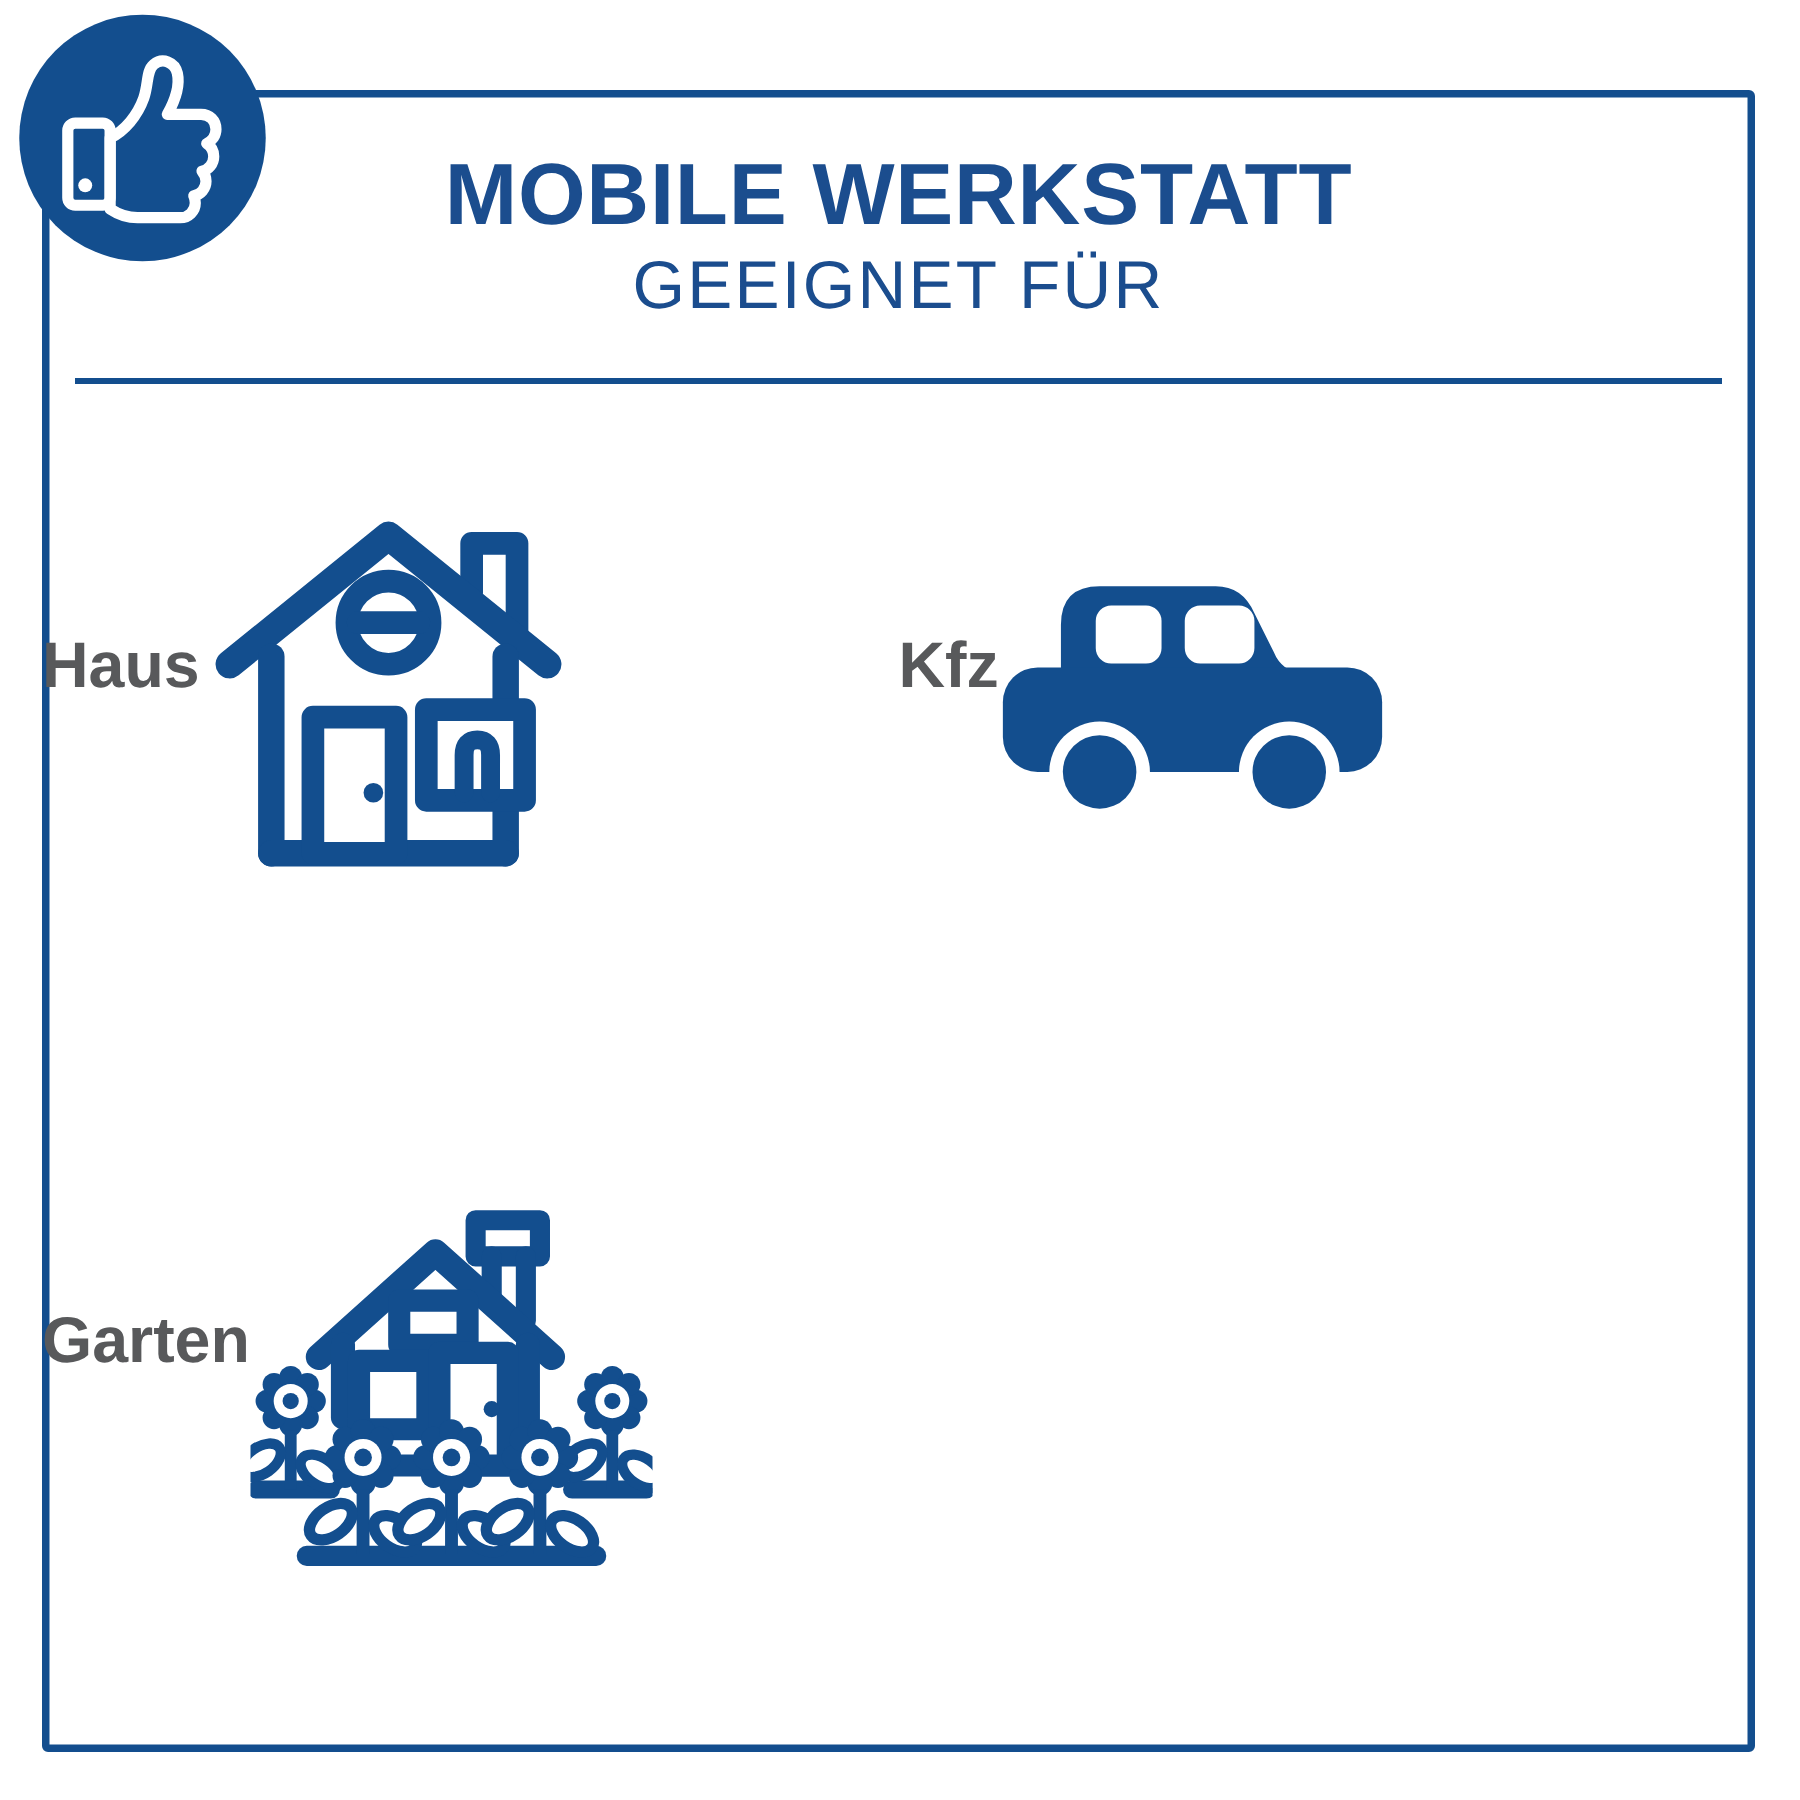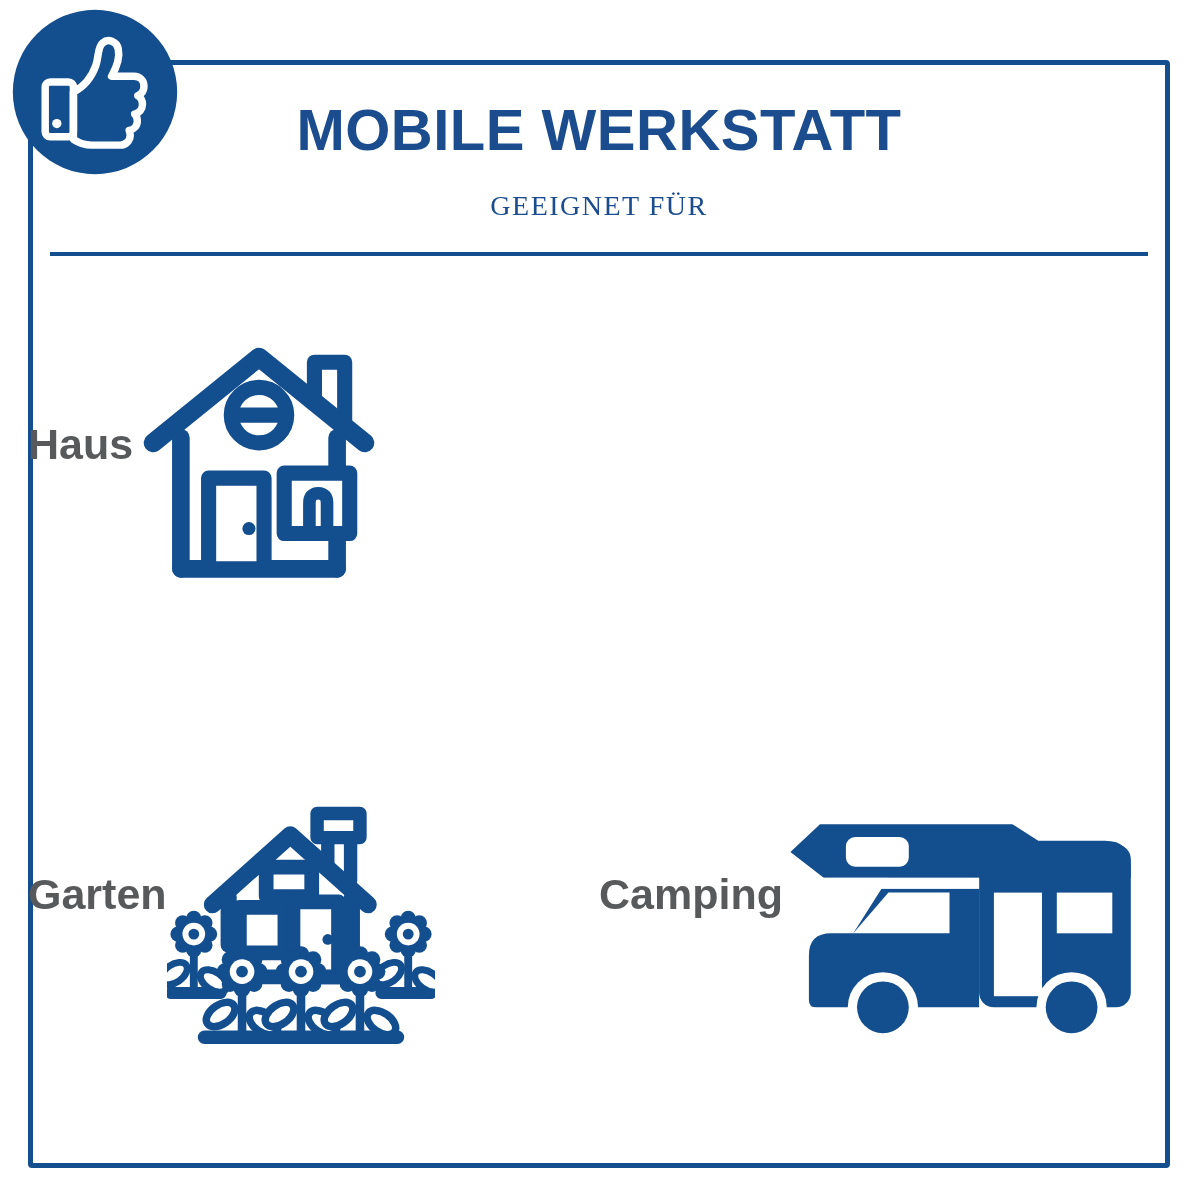--- a/index.html
+++ b/index.html
@@ -7,21 +7,21 @@
     position:relative; width:1200px; height:1200px; background:#ffffff;
     font-family:"Liberation Sans", sans-serif; overflow:hidden;border-radius:31px;
   }
   .frame {
     position:absolute; left:28px; top:60px; width:1142px; height:1108px;
     border:5px solid #134e8e; border-radius:4px; box-sizing:border-box;
   }
   .badge { position:absolute; left:12px; top:9px; width:166px; height:166px; }
   .header { position:absolute; left:28px; top:98px; width:1142px; text-align:center; color:#1b4d8e; }
   .title { font-size:58px; font-weight:bold; line-height:64px; letter-spacing:0.5px; }
-  .subtitle { font-size:28px; font-weight:normal; line-height:48px; letter-spacing:1.5px; margin-top:20px;font-family:Liberation Serif, serif; }
+  .subtitle { font-size:45px; font-weight:normal; line-height:48px; letter-spacing:1.5px; margin-top:4px; }
   .separator { position:absolute; left:50px; top:252px; width:1098px; height:4px; background:#134e8e; }
   .row { position:absolute; display:flex; left:28px; width:1142px; }
   .row1 { top:297px; }
   .row2 { top:734px;align-items:flex-end; }
   .cell { flex:1; display:flex; flex-direction:row; align-items:center; }
   .label { font-size:43px; font-weight:bold; color:#58595b; line-height:50px; }
   .iconbox { display:flex; align-items:center; justify-content:center; }
   .row1 .iconbox { margin-top:38px; height:256px; }
   .row2 .iconbox { margin-top:48px; height:272px; }
 </style>
@@ -66,20 +66,37 @@
             <rect x="30" y="56" width="22" height="36" stroke-width="6" fill="#ffffff"></rect>
             <rect x="60" y="54" width="26" height="24" stroke-width="6" fill="#ffffff"></rect>
             <path d="M70 76 V66 Q70 62 73.5 62 Q77 62 77 66 V76" stroke-width="5"></path>
           </g>
           <circle cx="46" cy="76" r="2.6" fill="#134e8e"></circle>
         </svg>
       </div>
     </div>
 
 
+    <div class="cell">
+      <div class="label">Kfz</div>
+      <div class="iconbox">
+        <svg viewBox="0 0 100 62" width="258" height="160">
+          <g fill="#134e8e">
+            <path d="M16 26 V13 Q16 3 26 3 H56 Q63 3 66 10 L71 20 Q73 25 79 26 Z"></path>
+            <rect x="1" y="24" width="98" height="27" rx="9"></rect>
+          </g>
+          <rect x="25" y="8" width="17" height="15" rx="4" fill="#ffffff"></rect>
+          <rect x="48" y="8" width="18" height="15" rx="4" fill="#ffffff"></rect>
+          <circle cx="26" cy="51" r="13" fill="#ffffff"></circle>
+          <circle cx="75" cy="51" r="13" fill="#ffffff"></circle>
+          <circle cx="26" cy="51" r="9.5" fill="#134e8e"></circle>
+          <circle cx="75" cy="51" r="9.5" fill="#134e8e"></circle>
+        </svg>
+      </div>
+    </div>
   </div>
 
   <div class="row row2">
 
     <div class="cell">
       <div class="label">Garten</div>
       <div class="iconbox">
         <svg viewBox="0 0 100 100" width="268" height="268">
           <defs>
             <g id="flw">
@@ -119,36 +136,15 @@
           <circle cx="60" cy="58" r="2" fill="#134e8e"></circle>
           <use href="#flw" transform="translate(10 56) scale(0.92)"></use>
           <use href="#flw" transform="translate(90 56) scale(0.92)"></use>
           <use href="#flw" transform="translate(28 70)"></use>
           <use href="#flw" transform="translate(50 70)"></use>
           <use href="#flw" transform="translate(72 70)"></use>
         </svg>
       </div>
     </div>
 
-    <div class="cell">
-      <div class="label">Camping</div>
-      <div class="iconbox">
-        <svg viewBox="0 0 100 64" width="370" height="237">
-          <g fill="#134e8e">
-            <path d="M2 14 L10 6.5 H62 L69 11 H87 Q94 11 94 18 V21 H11 Z"></path>
-            <rect x="53" y="12" width="41" height="44" rx="4"></rect>
-            <path d="M7 54 V42 Q7 36 13 36 H19 L28.5 21 H53 V56 H9 Q7 56 7 54 Z"></path>
-          </g>
-          <rect x="17" y="10" width="17" height="8" rx="2.5" fill="#ffffff"></rect>
-          <rect x="10" y="21" width="43" height="3" fill="#ffffff"></rect>
-          <path d="M19 36 L28.5 25 H45 V36 Z" fill="#ffffff"></path>
-          <rect x="57" y="25" width="13" height="28" fill="#ffffff"></rect>
-          <rect x="74" y="25" width="15" height="11" fill="#ffffff"></rect>
-          <circle cx="27" cy="56" r="9.5" fill="#ffffff"></circle>
-          <circle cx="78" cy="56" r="9.5" fill="#ffffff"></circle>
-          <circle cx="27" cy="56" r="7" fill="#134e8e"></circle>
-          <circle cx="78" cy="56" r="7" fill="#134e8e"></circle>
-        </svg>
-      </div>
-    </div>
   </div>
 
 </div>
 
 </body></html>

